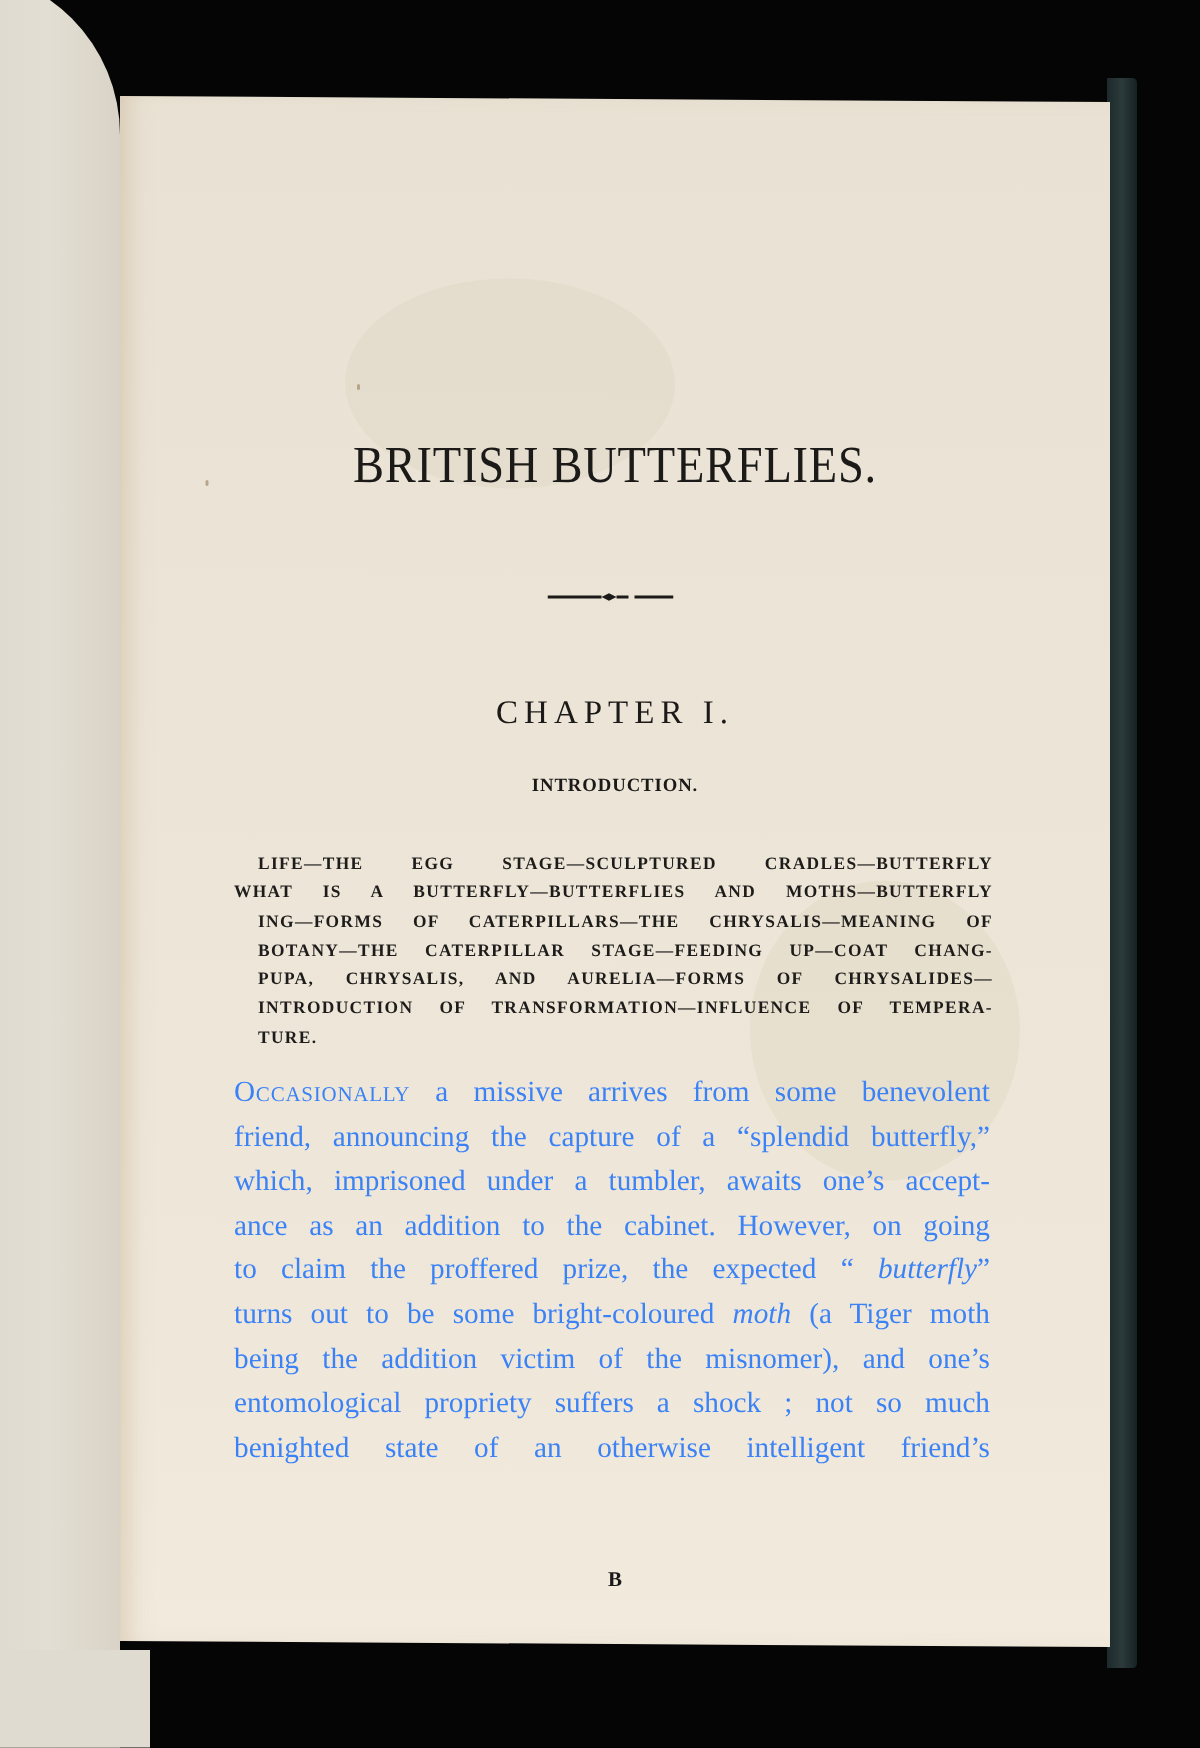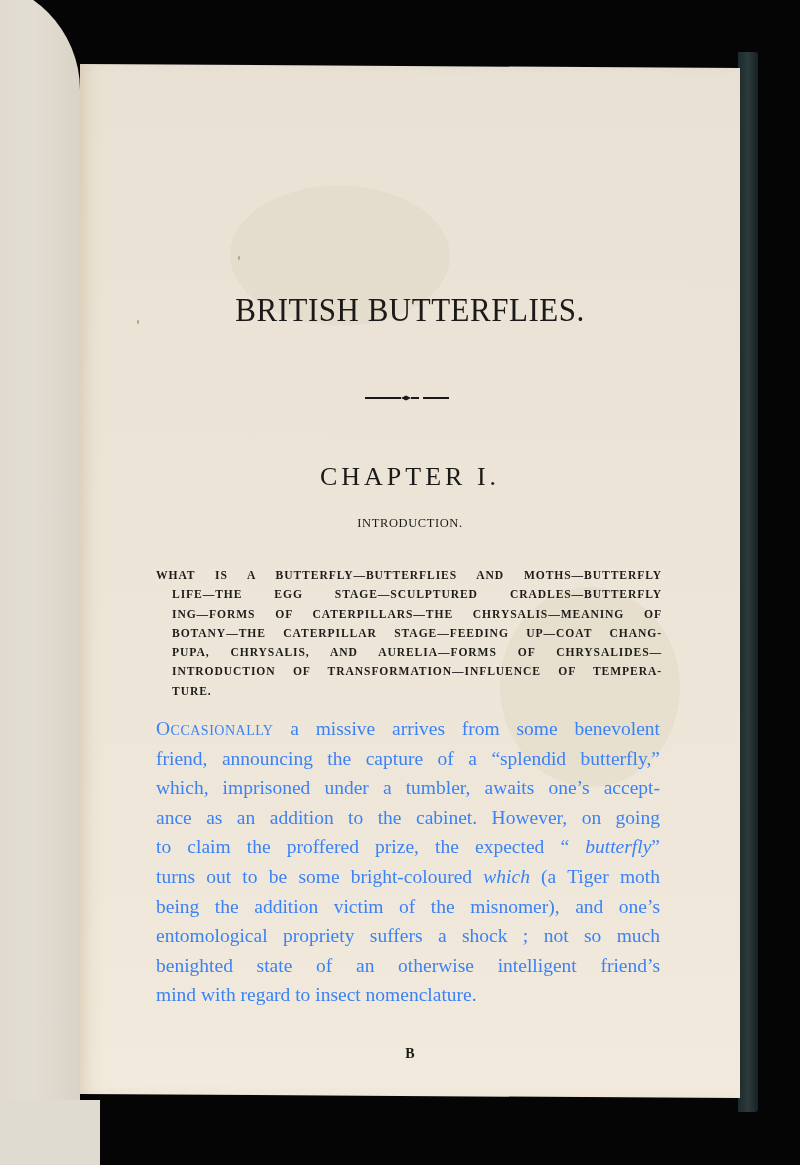--- a/index.html
+++ b/index.html
@@ -85,32 +85,32 @@
       top: 330px;
       width: 84px;
       height: 8px;
     }
     .chapter {
       position: absolute;
       left: 0;
       right: 0;
       top: 398px;
       text-align: center;
-      font-size: 26px;
+      font-size: 22px;
       letter-spacing: 4px;
       color: #1b1a18;
     }
     .section {
       position: absolute;
       left: 0;
       right: 0;
       top: 452px;
       text-align: center;
       font-size: 12.5px;
-      font-weight: normal;
+      font-weight: bold;
       letter-spacing: 0.6px;
       color: #1b1a18;
     }
     .synopsis {
       position: absolute;
       left: 76px;
       width: 506px;
       top: 502px;
       font-size: 11.6px;
       font-weight: bold;
@@ -201,36 +201,35 @@
     <rect x="0" y="3" width="36" height="2" fill="#1b1a18"></rect>
     <polygon points="36,4 41,1.5 46,4 41,6.5" fill="#1b1a18"></polygon>
     <rect x="46" y="3" width="8" height="2" fill="#1b1a18"></rect>
     <rect x="58" y="3" width="26" height="2" fill="#1b1a18"></rect>
   </svg>
 
   <div class="chapter">CHAPTER I.</div>
   <div class="section">INTRODUCTION.</div>
 
   <div class="synopsis">
+    <span class="line indent">LIFE—THE EGG STAGE—SCULPTURED CRADLES—BUTTERFLY</span>
     <span class="line">WHAT IS A BUTTERFLY—BUTTERFLIES AND MOTHS—BUTTERFLY</span>
-    <span class="line indent">LIFE—THE EGG STAGE—SCULPTURED CRADLES—BUTTERFLY</span>
     <span class="line indent">ING—FORMS OF CATERPILLARS—THE CHRYSALIS—MEANING OF</span>
     <span class="line indent">BOTANY—THE CATERPILLAR STAGE—FEEDING UP—COAT CHANG-</span>
     <span class="line indent">PUPA, CHRYSALIS, AND AURELIA—FORMS OF CHRYSALIDES—</span>
     <span class="line indent">INTRODUCTION OF TRANSFORMATION—INFLUENCE OF TEMPERA-</span>
     <span class="line indent last">TURE.</span>
   </div>
 
   <div class="body-text">
     <span class="line"><span class="smallcaps">Occasionally</span><span> a missive arrives from some benevolent</span></span>
     <span class="line"><span>friend, announcing the capture of a “splendid butterfly,”</span></span>
     <span class="line"><span>which, imprisoned under a tumbler, awaits one’s accept-</span></span>
     <span class="line"><span>ance as an addition to the cabinet.   However, on going</span></span>
     <span class="line"><span>to claim the proffered prize, the expected “ </span><i>butterfly</i><span>”</span></span>
-    <span class="line"><span>turns out to be some bright-coloured </span><i>which</i><span> (a Tiger moth</span></span>
+    <span class="line"><span>turns out to be some bright-coloured </span><i>moth</i><span> (a Tiger moth</span></span>
     <span class="line"><span>being the addition victim of the misnomer), and one’s</span></span>
     <span class="line"><span>entomological propriety suffers a shock ; not so much</span></span>
     <span class="line"><span>benighted state of an otherwise intelligent friend’s</span></span>
-    <span class="line last"><span>mind with regard to insect nomenclature.</span></span>
   </div>
 
   <div class="signature">B</div>
 </div>
 
 </body></html>

